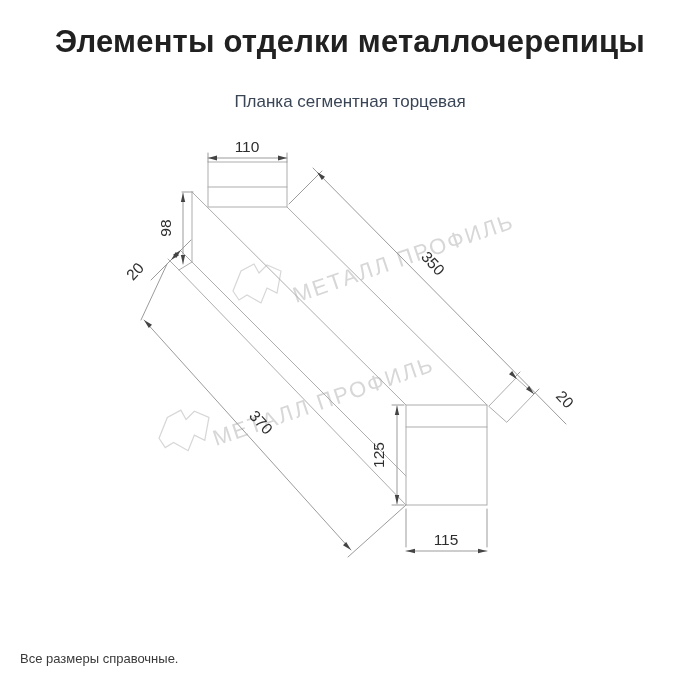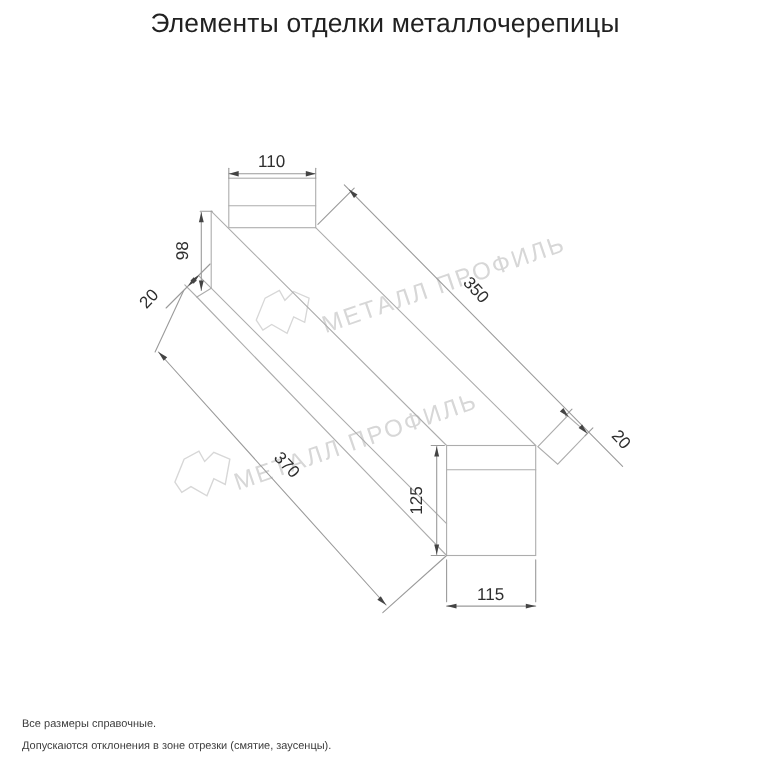--- a/index.html
+++ b/index.html
@@ -1,38 +1,39 @@
 <!DOCTYPE html>
 <html><head>
 <meta charset="utf-8">
 <style>
   html,body{margin:0;padding:0;background:#fff;}
   .stage{position:relative;width:700px;height:700px;background:#fff;overflow:hidden;
          font-family:"Liberation Sans", sans-serif;}
-  .page-title{position:absolute;top:8px;left:0;width:700px;text-align:center;
-              font-size:24px;font-weight:400;color:#212121;letter-spacing:0.2px;}
+  .page-title{position:absolute;top:24px;left:0;width:700px;text-align:center;
+              font-size:31px;font-weight:700;color:#212121;letter-spacing:0.2px;}
   .product-name{position:absolute;top:92px;left:0;width:700px;text-align:center;
                 font-size:17px;line-height:19px;color:#3a4556;}
-  .footer{position:absolute;left:20px;top:649px;font-size:10px;line-height:20px;color:#3a3a3a;}
+  .footer{position:absolute;left:20px;top:649px;font-size:13px;line-height:20px;color:#3a3a3a;}
   svg{position:absolute;left:0;top:0;}
   .outline{stroke:#adadad;stroke-width:1;fill:none;stroke-linecap:round;}
   .dimline{stroke:#9b9b9b;stroke-width:1;fill:none;stroke-linecap:round;}
   .arrow{fill:#444;stroke:none;}
   .dimtext{fill:#2e2e2e;font-size:15.5px;font-family:"Liberation Sans",sans-serif;}
   .wmtext{fill:#d7d7d7;font-size:22px;letter-spacing:2px;font-family:"Liberation Sans",sans-serif;}
   .wmlogo{stroke:#d7d7d7;stroke-width:1.2;fill:#ffffff;}
 </style>
 </head>
 <body>
 
 <div class="stage">
 
   <div class="page-title">Элементы отделки металлочерепицы</div>
 
   <div class="product-name">
+    <div>Планка сегментная торцевая</div>
   </div>
 
   <svg width="700" height="700" viewBox="0 0 700 700">
 
     <g>
       <path class="wmlogo" d="M 233 291 L 241 271 L 254 264 L 259 273 L 267 265 L 281 271 L 277 293 L 267 288 L 261 303 L 247 295 L 239 300 Z"></path>
       <text class="wmtext" transform="translate(296,303) rotate(-19)">МЕТАЛЛ ПРОФИЛЬ</text>
     </g>
     <g>
       <path class="wmlogo" transform="translate(-83.3,135.6) scale(1.04)" d="M 233 291 L 241 271 L 254 264 L 259 273 L 267 265 L 281 271 L 277 293 L 267 288 L 261 303 L 247 295 L 239 300 Z"></path>
@@ -108,16 +109,15 @@
       <line class="dimline" x1="406" y1="509" x2="406" y2="547"></line>
       <line class="dimline" x1="487" y1="509" x2="487" y2="547"></line>
       <polygon class="arrow" points="406,551 415,548.8 415,553.2"></polygon>
       <polygon class="arrow" points="487,551 478,548.8 478,553.2"></polygon>
       <text class="dimtext" x="446" y="545" text-anchor="middle">115</text>
     </g>
   </svg>
 
   <div class="footer">
     <div>Все размеры справочные.</div>
-    <div>Допускаются отклонения в зоне отрезки (смятие, заусенцы).</div>
   </div>
 
 </div>
 
 </body></html>

